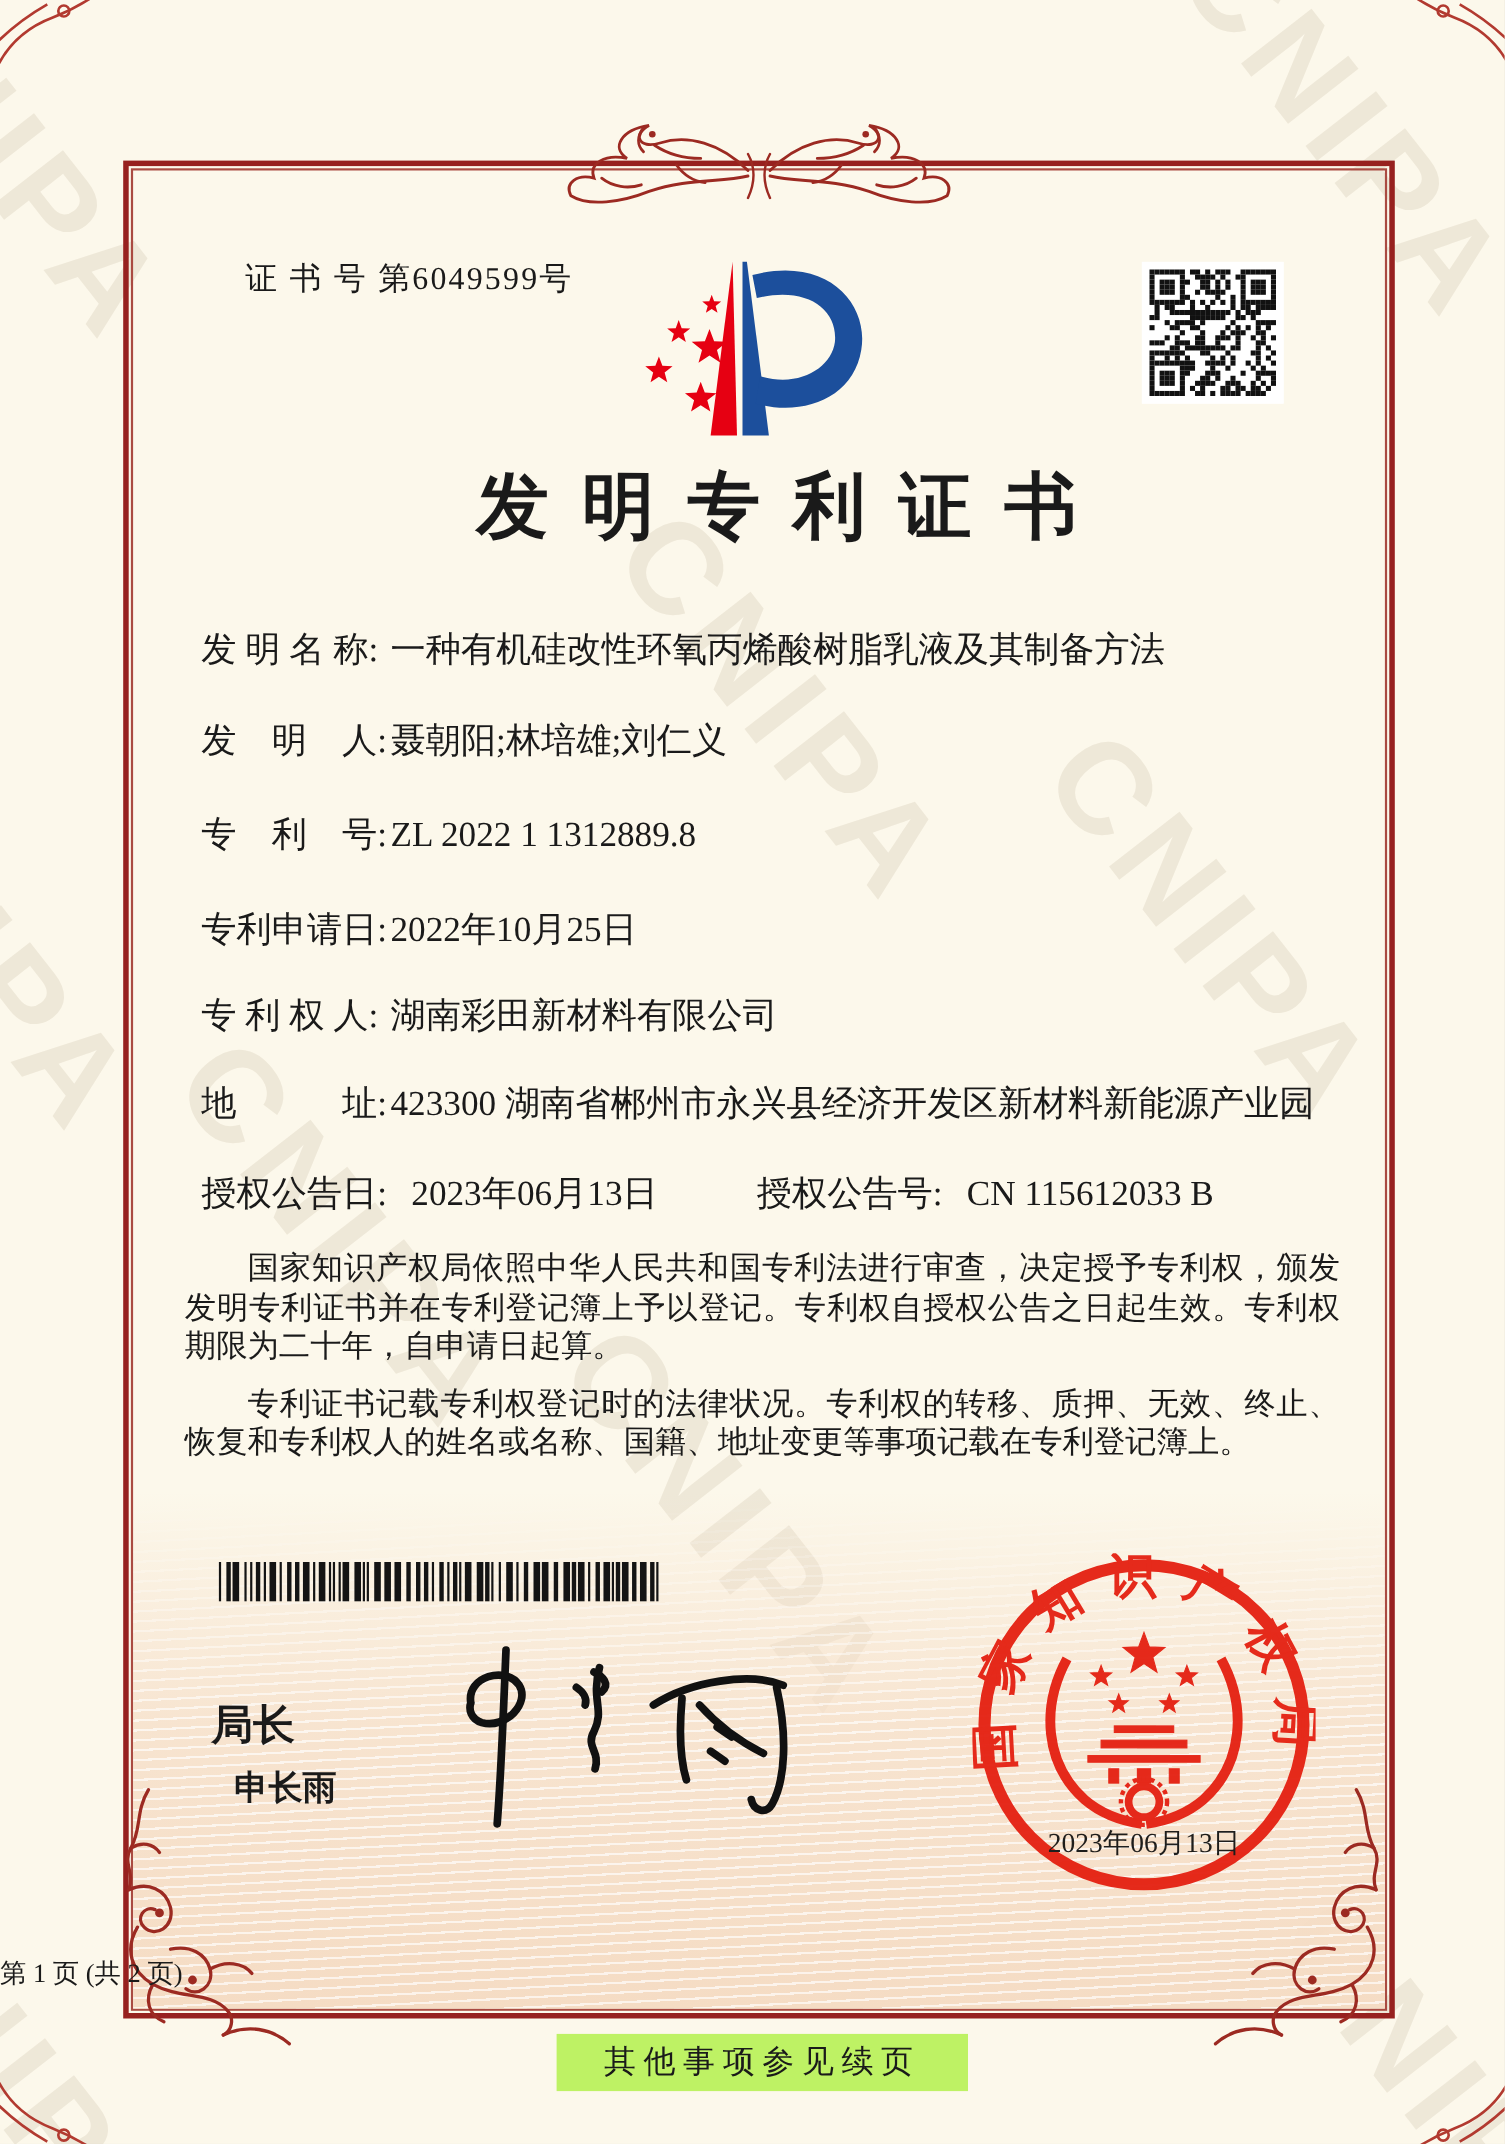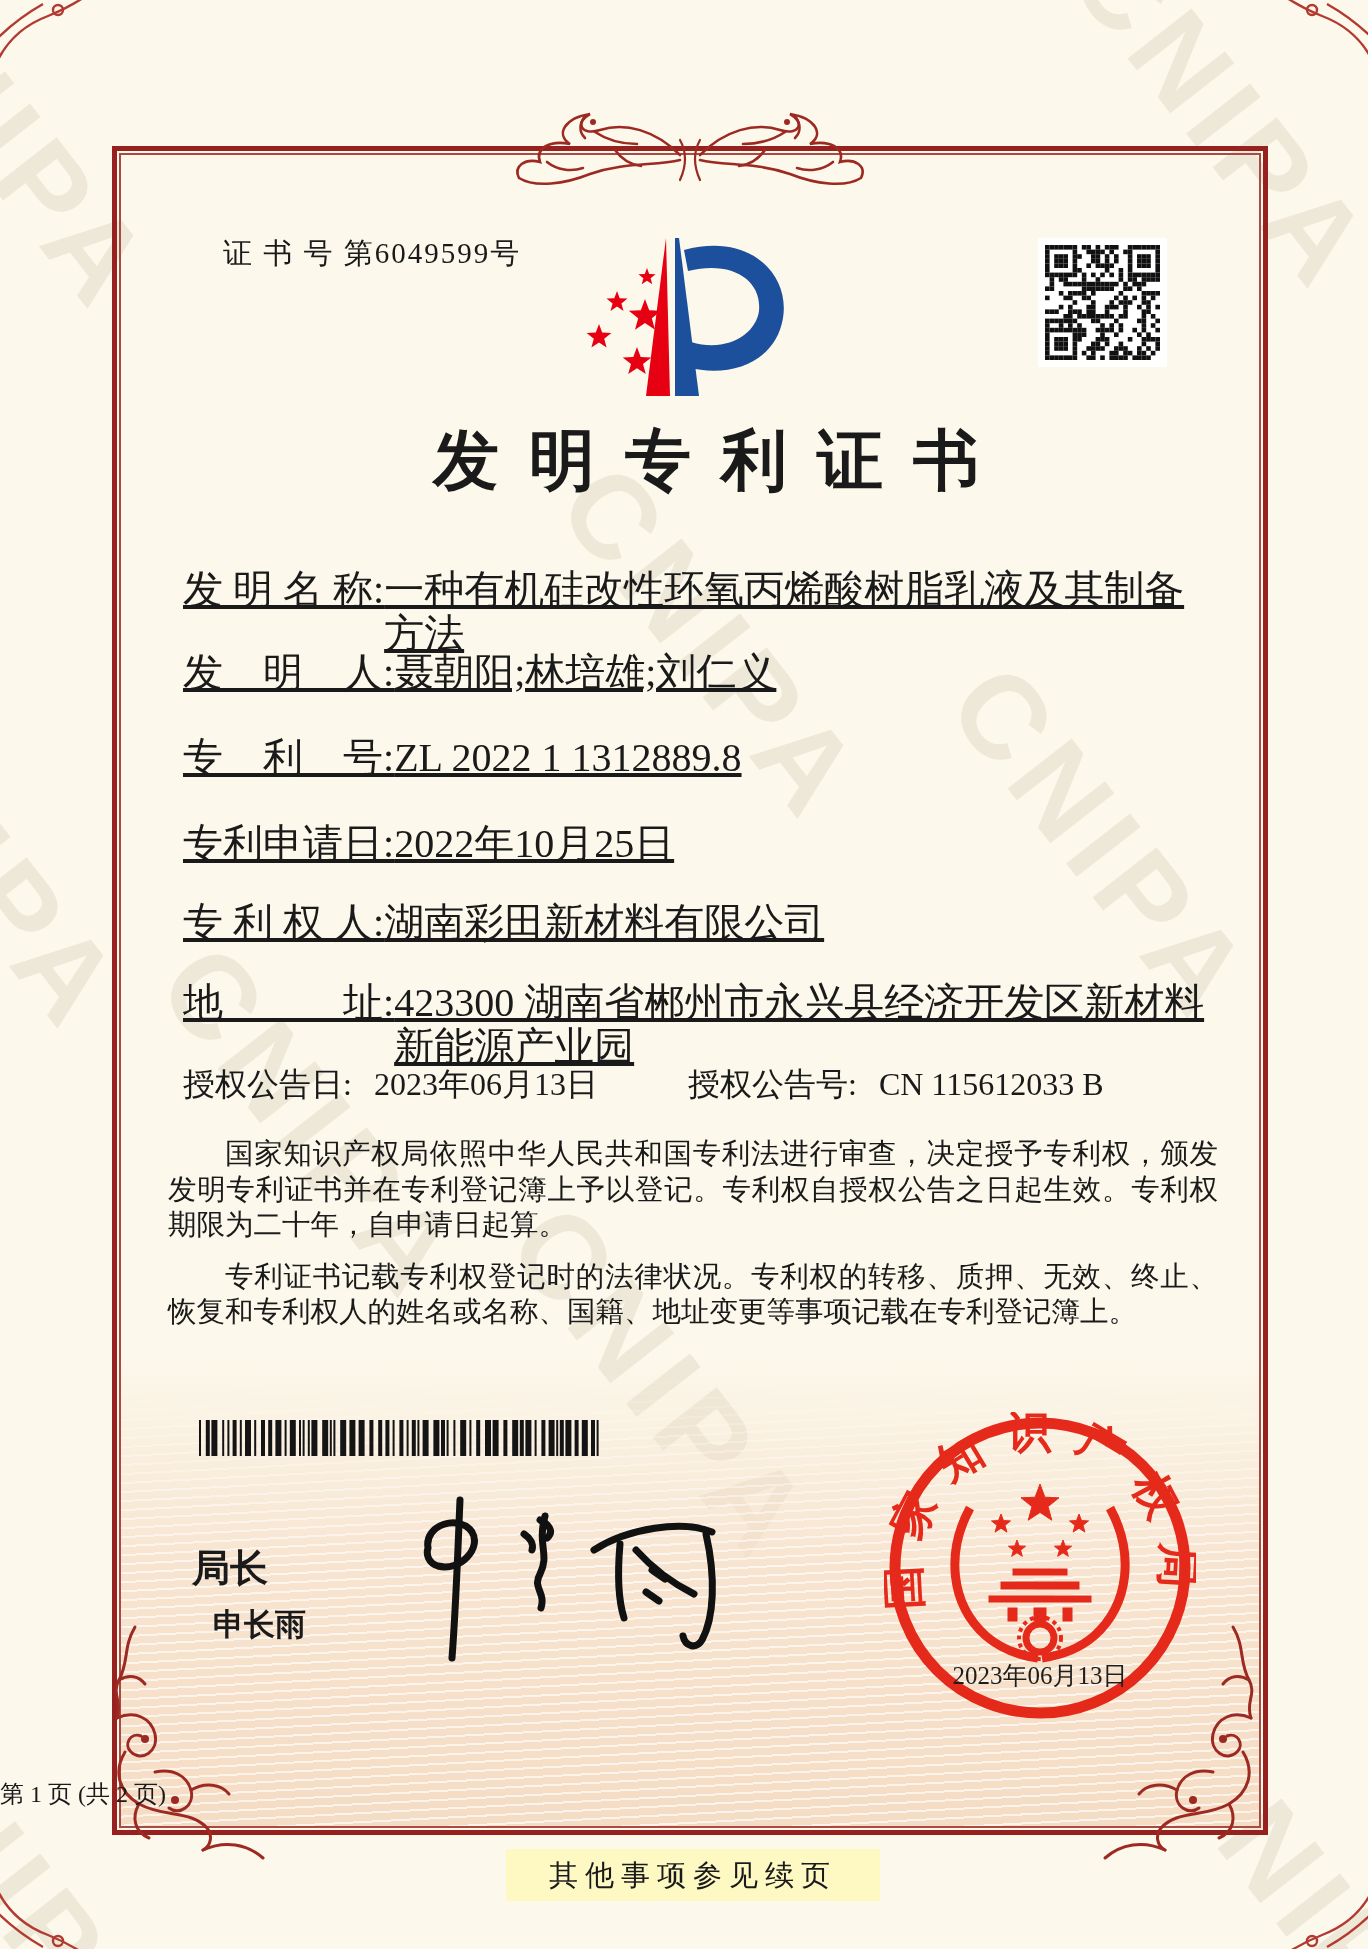--- a/index.html
+++ b/index.html
@@ -23,42 +23,42 @@
          mask-image:linear-gradient(180deg,transparent 0,#000 45%);}
 
   
   .cert-no{position:absolute;left:183px;top:234px;font-size:29px;letter-spacing:2px;margin-left:40px;}
   .logo{position:absolute;left:580px;top:230px;}
   .qr{position:absolute;left:1038px;top:238px;width:129px;height:129px;background:#fff;}
   .title{position:absolute;left:0;right:0;top:416px;text-align:center;font-size:66px;
          font-weight:700;letter-spacing:30px;text-indent:30px;padding-left:44px;}
 
   
-  .row{position:absolute;left:183px;right:150px;display:flex;font-size:40px;line-height:44px;text-decoration:underline;}
+  .row{position:absolute;left:183px;right:150px;display:flex;font-size:32px;line-height:44px;}
   .row .lbl{flex:0 0 172px;white-space:nowrap;}
   .row .val{flex:1;}
   .r0{top:568px}.r1{top:651px}.r2{top:736px}.r3{top:822px}.r4{top:901px}.r5{top:981px}
   .grant{position:absolute;left:183px;top:1063px;right:120px;font-size:32px;white-space:nowrap;}
   .grant .g2{position:absolute;left:505px;top:0;}
 
   
   .paras{position:absolute;left:152px;top:1136px;width:1066px;font-size:28.5px;
          line-height:35.5px;text-align:justify;}
   .paras p{margin:0 0 16px 16px;text-indent:2em;}
 
   
   .barcode{position:absolute;left:197px;top:1420px;}
   .director-label{position:absolute;left:192px;top:1543px;font-size:38px;font-weight:700;
         font-family:"Liberation Sans","DejaVu Sans",sans-serif;}
   .director-name{position:absolute;left:192px;top:1604px;font-size:31px;font-weight:700;
         font-family:"Liberation Sans","DejaVu Sans",sans-serif;margin-left:21px;}
   .signature{position:absolute;left:398px;top:1486px;}
   .seal{position:absolute;left:884px;top:1412px;opacity:.94;}
   .page-info{position:absolute;left:0;right:0;top:1778px;font-size:24px;}
-  .note-box{position:absolute;left:506px;top:1849px;width:374px;height:52px;background:#fef9c3;
+  .note-box{position:absolute;left:506px;top:1849px;width:374px;height:52px;background:#bef264;
             text-align:center;line-height:52px;font-size:29px;letter-spacing:7px;}
 
   .orn{position:absolute;pointer-events:none;}
   svg{display:block;}
 </style>
 </head>
 <body>
 
 <div class="page">
 

